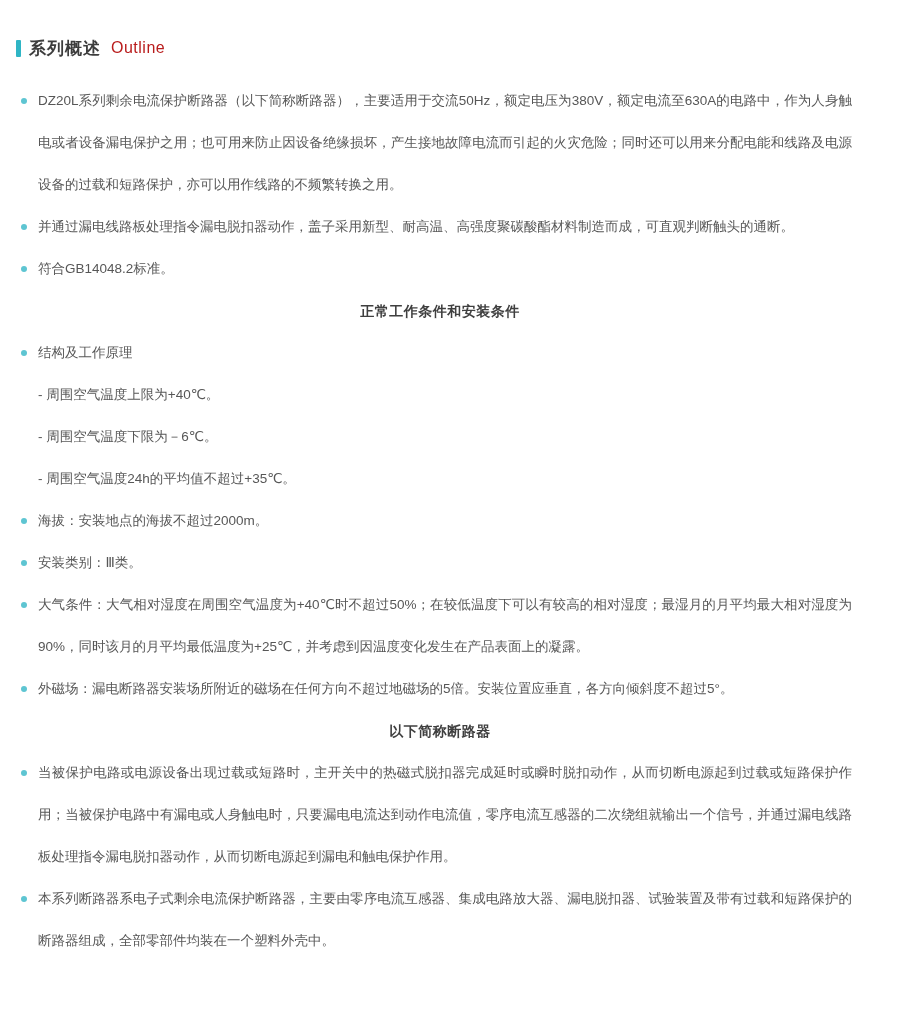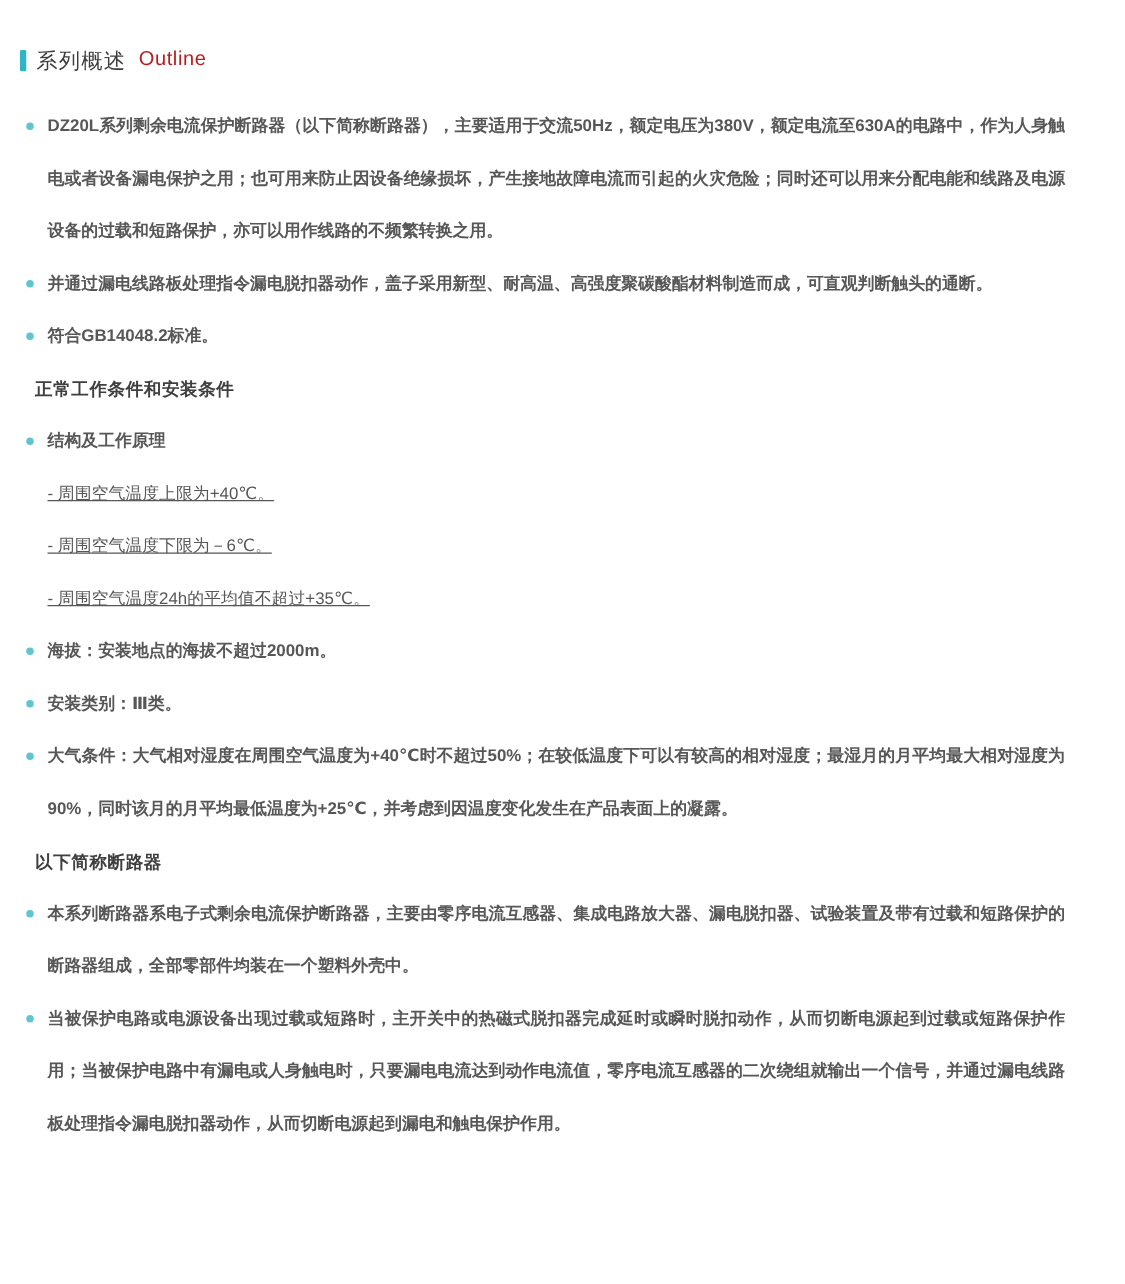--- a/index.html
+++ b/index.html
@@ -27,36 +27,35 @@
   .accent-bar {
     width: 5px;
     height: 17px;
     background: #2fb5c5;
     border-radius: 1px;
     margin-right: 8px;
     flex: 0 0 auto;
   }
   .title-cn {
     font-size: 17px;
-    font-weight: 400;
+    font-weight: 700;
     color: #3d3d3d;
     letter-spacing: 1px;
   }
   .title-en {
     font-size: 16px;
     color: #b91c1c;
     margin-left: 10px;
     letter-spacing: 0.5px;
   }
   
   ul.blist {
     list-style: none;
     margin: 0;
     padding: 0;
-    font-weight: bold;
   }
   ul.blist li {
     position: relative;
     padding-left: 22px;
     font-size: 13.5px;
     line-height: 42px;
     color: #575757;
     text-align: justify;
   }
   ul.blist li .dot {
@@ -67,31 +66,31 @@
     height: 6px;
     border-radius: 50%;
     background: #5ec5d2;
   }
   
   .subline {
     padding-left: 22px;
     font-size: 13.5px;
     line-height: 42px;
     color: #575757;
-    text-decoration: underline;
   }
   
   .sub-heading {
     margin: 0;
     padding-left: 12px;
     font-size: 14px;
     font-weight: 700;
     color: #3f3f3f;
     line-height: 42px;
     letter-spacing: 0.5px;
+    text-align: center;
   }
 </style>
 </head>
 <body>
 
 <div class="page">
 
   <div class="header">
     <span class="accent-bar"></span>
     <span class="title-cn">系列概述</span>
@@ -132,28 +131,32 @@
       <span>海拔：安装地点的海拔不超过2000m。</span>
     </li>
     <li>
       <span class="dot"></span>
       <span>安装类别：Ⅲ类。</span>
     </li>
     <li>
       <span class="dot"></span>
       <span>大气条件：大气相对湿度在周围空气温度为+40℃时不超过50%；在较低温度下可以有较高的相对湿度；最湿月的月平均最大相对湿度为90%，同时该月的月平均最低温度为+25℃，并考虑到因温度变化发生在产品表面上的凝露。</span>
     </li>
+    <li>
+      <span class="dot"></span>
+      <span>外磁场：漏电断路器安装场所附近的磁场在任何方向不超过地磁场的5倍。安装位置应垂直，各方向倾斜度不超过5°。</span>
+    </li>
   </ul>
 
   <h3 class="sub-heading">以下简称断路器</h3>
 
   <ul class="blist">
     <li>
       <span class="dot"></span>
-      <span>本系列断路器系电子式剩余电流保护断路器，主要由零序电流互感器、集成电路放大器、漏电脱扣器、试验装置及带有过载和短路保护的断路器组成，全部零部件均装在一个塑料外壳中。</span>
+      <span>当被保护电路或电源设备出现过载或短路时，主开关中的热磁式脱扣器完成延时或瞬时脱扣动作，从而切断电源起到过载或短路保护作用；当被保护电路中有漏电或人身触电时，只要漏电电流达到动作电流值，零序电流互感器的二次绕组就输出一个信号，并通过漏电线路板处理指令漏电脱扣器动作，从而切断电源起到漏电和触电保护作用。</span>
     </li>
     <li>
       <span class="dot"></span>
-      <span>当被保护电路或电源设备出现过载或短路时，主开关中的热磁式脱扣器完成延时或瞬时脱扣动作，从而切断电源起到过载或短路保护作用；当被保护电路中有漏电或人身触电时，只要漏电电流达到动作电流值，零序电流互感器的二次绕组就输出一个信号，并通过漏电线路板处理指令漏电脱扣器动作，从而切断电源起到漏电和触电保护作用。</span>
+      <span>本系列断路器系电子式剩余电流保护断路器，主要由零序电流互感器、集成电路放大器、漏电脱扣器、试验装置及带有过载和短路保护的断路器组成，全部零部件均装在一个塑料外壳中。</span>
     </li>
   </ul>
 
 </div>
 
 </body></html>

